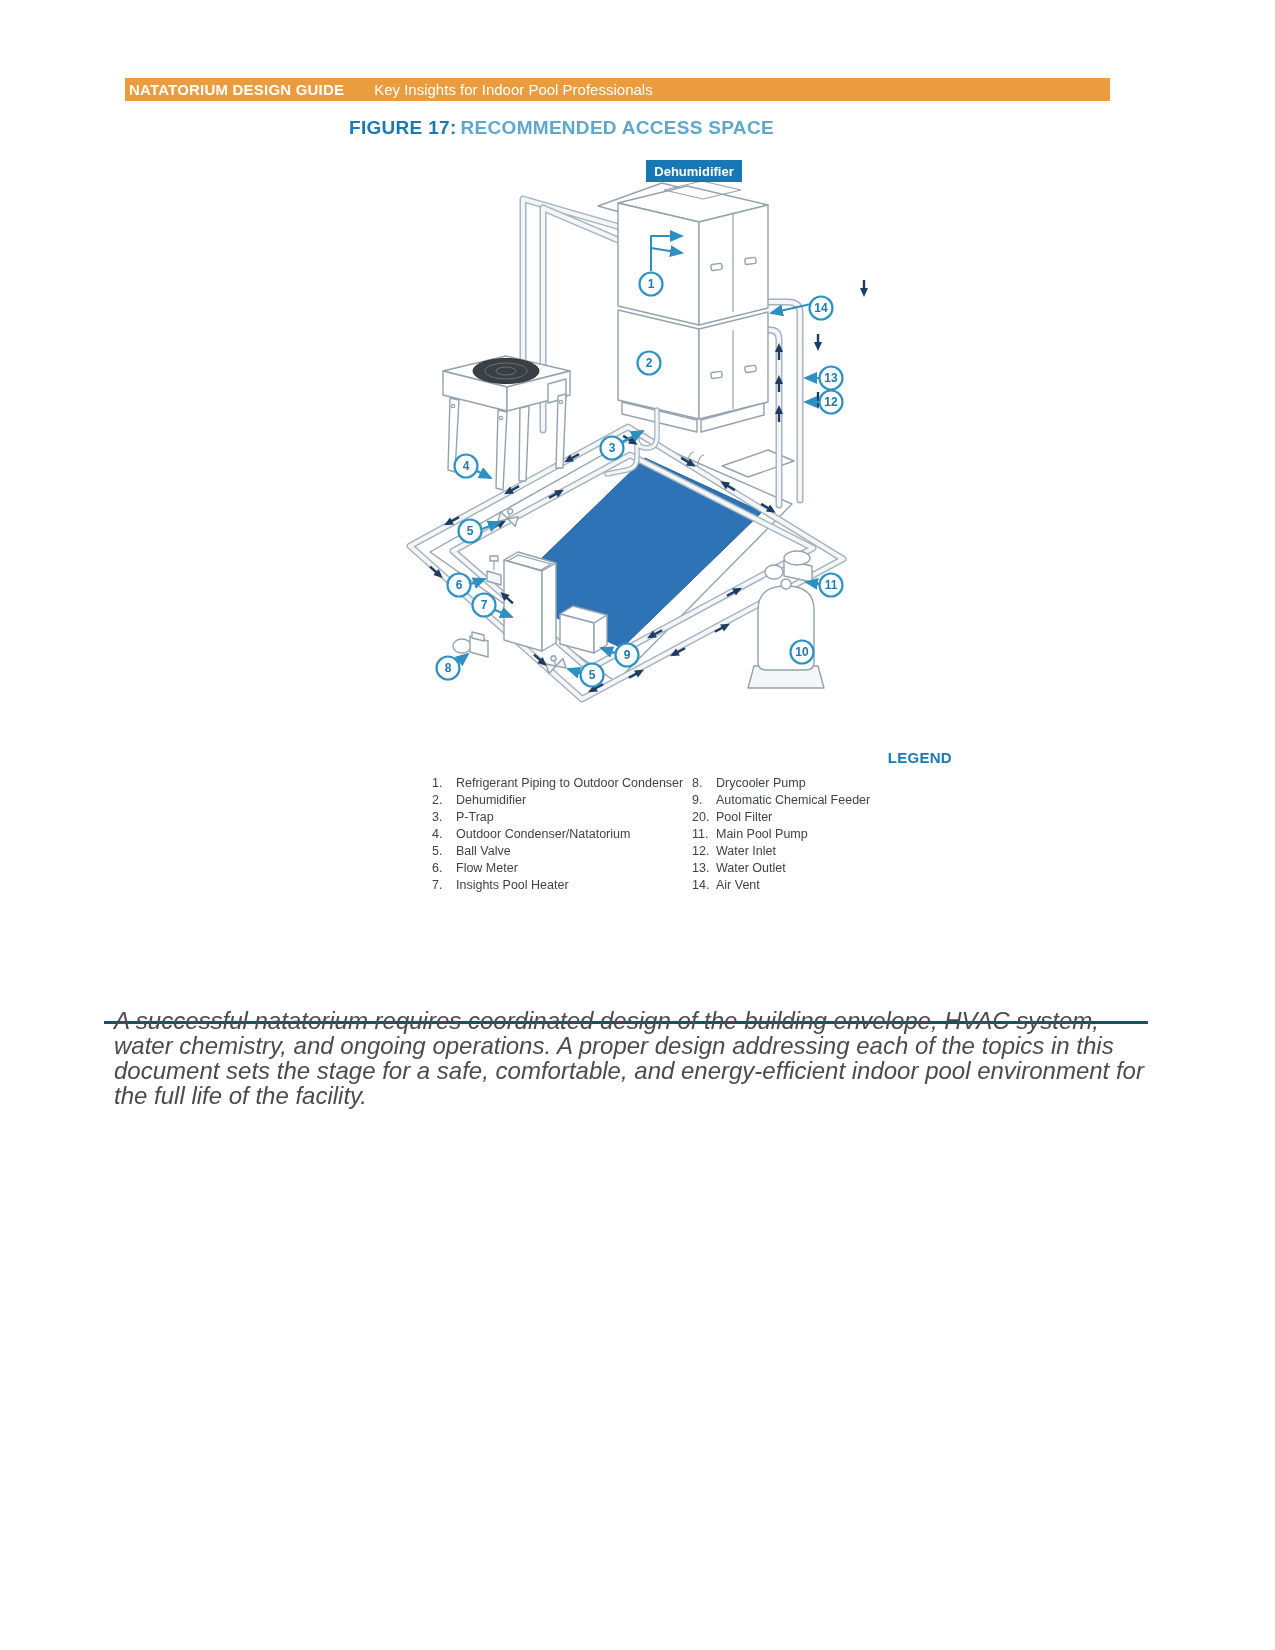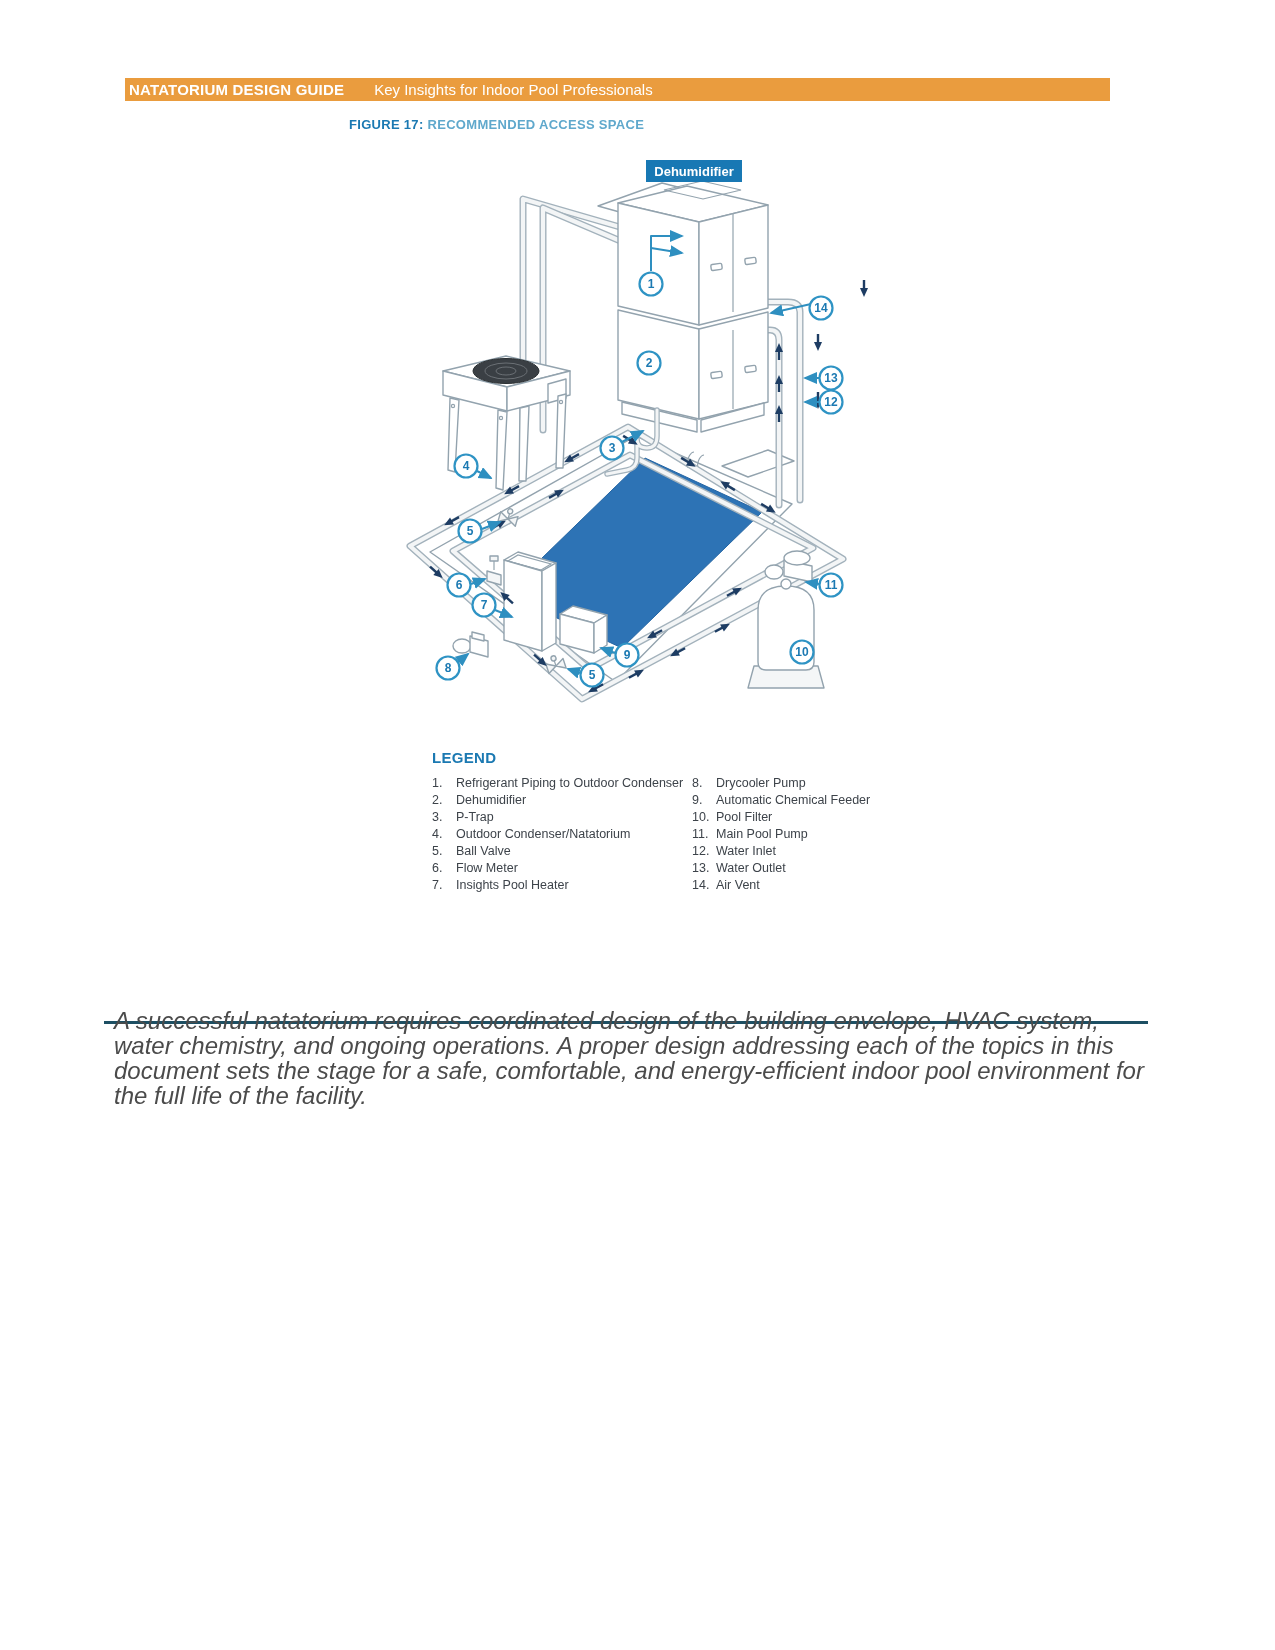--- a/index.html
+++ b/index.html
@@ -4,40 +4,40 @@
 <style>
   html,body{margin:0;padding:0;background:#fff;}
   .page{position:relative;width:1275px;height:1354px;background:#fff;overflow:hidden;
         font-family:"Liberation Sans",sans-serif;}
   
   .header-bar{position:absolute;left:125px;top:78px;width:985px;height:23px;
               background:#EA9C3E;display:flex;align-items:center;}
   .header-title{color:#fff;font-weight:bold;font-size:15px;margin-left:4px;letter-spacing:.2px;}
   .header-subtitle{color:#fff;font-size:15px;margin-left:30px;}
   
-  .figure-title{position:absolute;left:349px;top:117px;font-size:13px;letter-spacing:.3px;}
+  .figure-title{position:absolute;left:349px;top:117px;font-size:19px;letter-spacing:.3px;}
   .fig-label{color:#1B79B2;font-weight:bold;}
   .fig-name{color:#5FA8CC;font-weight:bold;margin-left:4px;}
   
   svg.diagram{position:absolute;left:395px;top:140px;width:480px;height:580px;}
   .po{fill:none;stroke:#A3B2BC;stroke-width:7;stroke-linecap:round;stroke-linejoin:round;}
   .pi{fill:none;stroke:#F3F5F6;stroke-width:4.2;stroke-linecap:round;stroke-linejoin:round;}
   .po2{fill:none;stroke:#A3B2BC;stroke-width:5.5;stroke-linecap:round;stroke-linejoin:round;}
   .pi2{fill:none;stroke:#F3F5F6;stroke-width:3;stroke-linecap:round;stroke-linejoin:round;}
   .bx{fill:#fff;stroke:#93A3AE;stroke-width:1.4;stroke-linejoin:round;}
   .bxs{fill:#F4F6F7;stroke:#93A3AE;stroke-width:1.4;stroke-linejoin:round;}
   .ln2{stroke:#93A3AE;fill:none;stroke-width:1.2;}
   .bl{stroke:#2E8FC0;stroke-width:2;fill:none;stroke-linejoin:round;}
   .co-c{fill:#fff;stroke:#2E93C4;stroke-width:2.2;}
   .co-t{fill:#1B79B2;font:bold 12px "Liberation Sans",sans-serif;text-anchor:middle;}
   .dlabel-rect{fill:#1878B4;}
   .dlabel-text{fill:#fff;font:bold 13px "Liberation Sans",sans-serif;text-anchor:middle;}
   
   .legend{position:absolute;left:432px;top:749px;}
-  .legend-heading{color:#1B79B2;font-weight:bold;font-size:15px;letter-spacing:.3px;margin-bottom:9px;}
+  .legend-heading{color:#1B79B2;font-weight:bold;font-size:15px;letter-spacing:.3px;margin-bottom:9px;text-align:right;}
   .legend-cols{display:flex;}
   .legend-col{width:260px;}
   .legend-row{display:flex;font-size:12.5px;color:#3D434A;line-height:17px;}
   .legend-row .ln{width:24px;flex:none;}
   
   .caption{position:absolute;left:104px;top:901px;width:1056px;text-align:center;
            font-style:italic;font-size:17px;line-height:21.5px;color:#64798C;}
   
   .divider{position:absolute;left:104px;top:1021px;width:1044px;height:3px;background:#1D4F63;}
   
@@ -339,21 +339,21 @@
       <div class="legend-col" id="legend-col-1">
           <div class="legend-row">
             <span class="ln">8.</span>
             <span class="lt">Drycooler Pump</span>
           </div>
           <div class="legend-row">
             <span class="ln">9.</span>
             <span class="lt">Automatic Chemical Feeder</span>
           </div>
           <div class="legend-row">
-            <span class="ln">10.</span>
+            <span class="ln">20.</span>
             <span class="lt">Pool Filter</span>
           </div>
           <div class="legend-row">
             <span class="ln">11.</span>
             <span class="lt">Main Pool Pump</span>
           </div>
           <div class="legend-row">
             <span class="ln">12.</span>
             <span class="lt">Water Inlet</span>
           </div>

